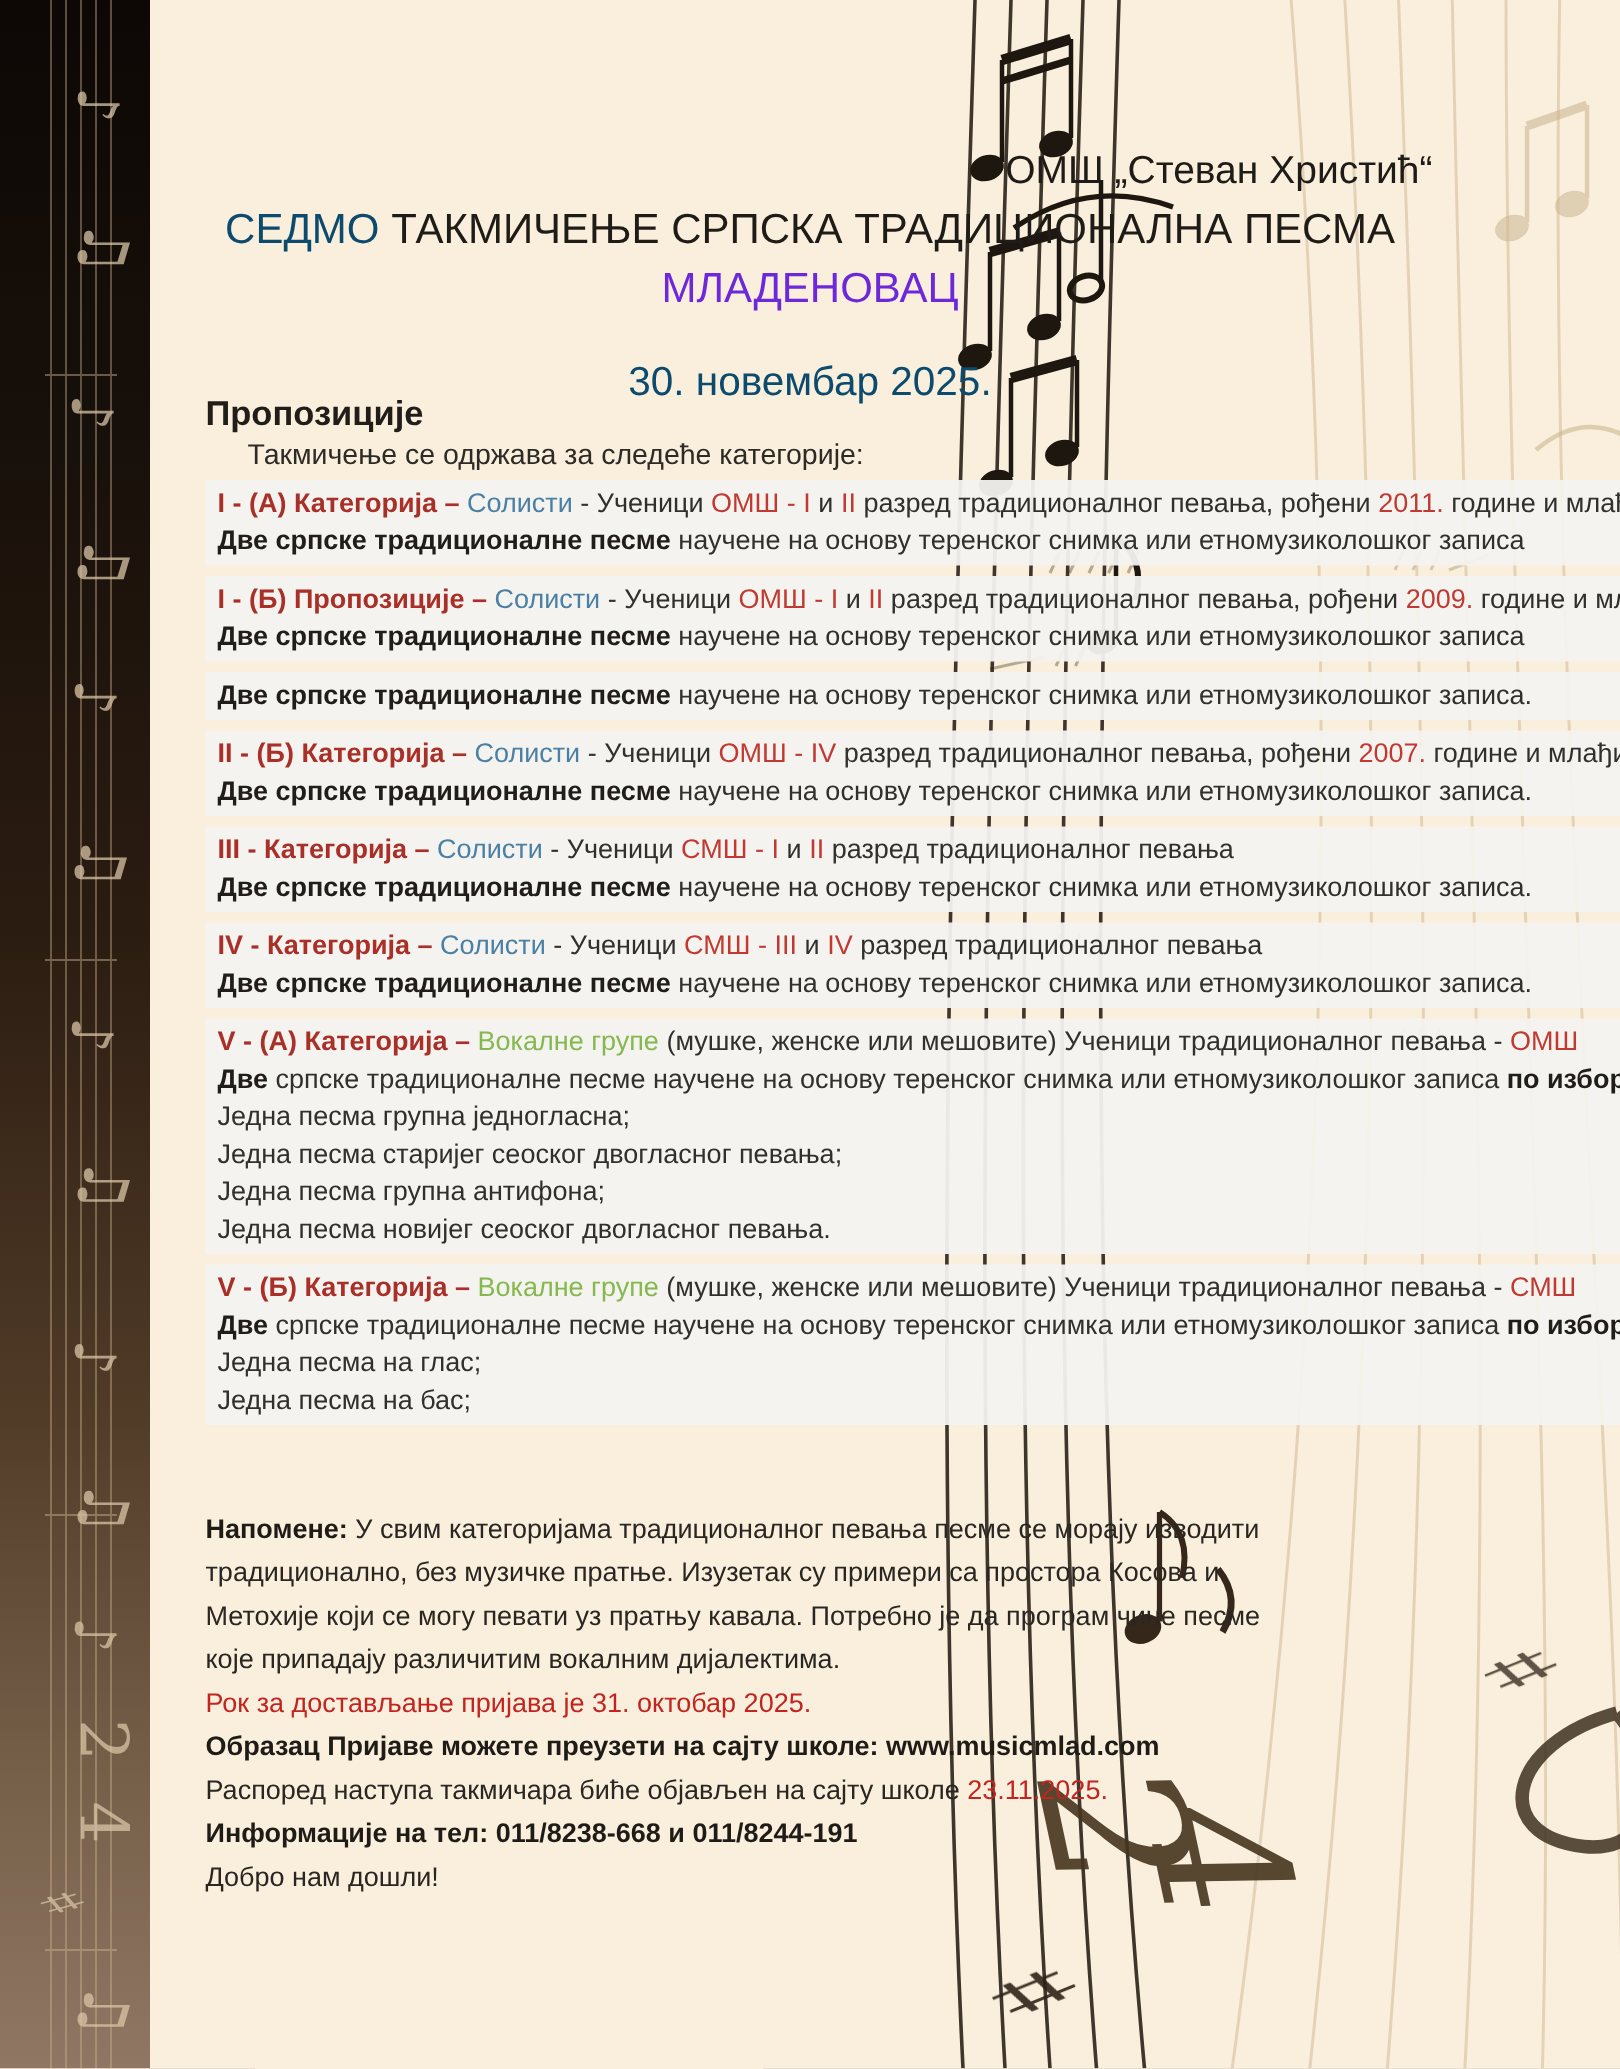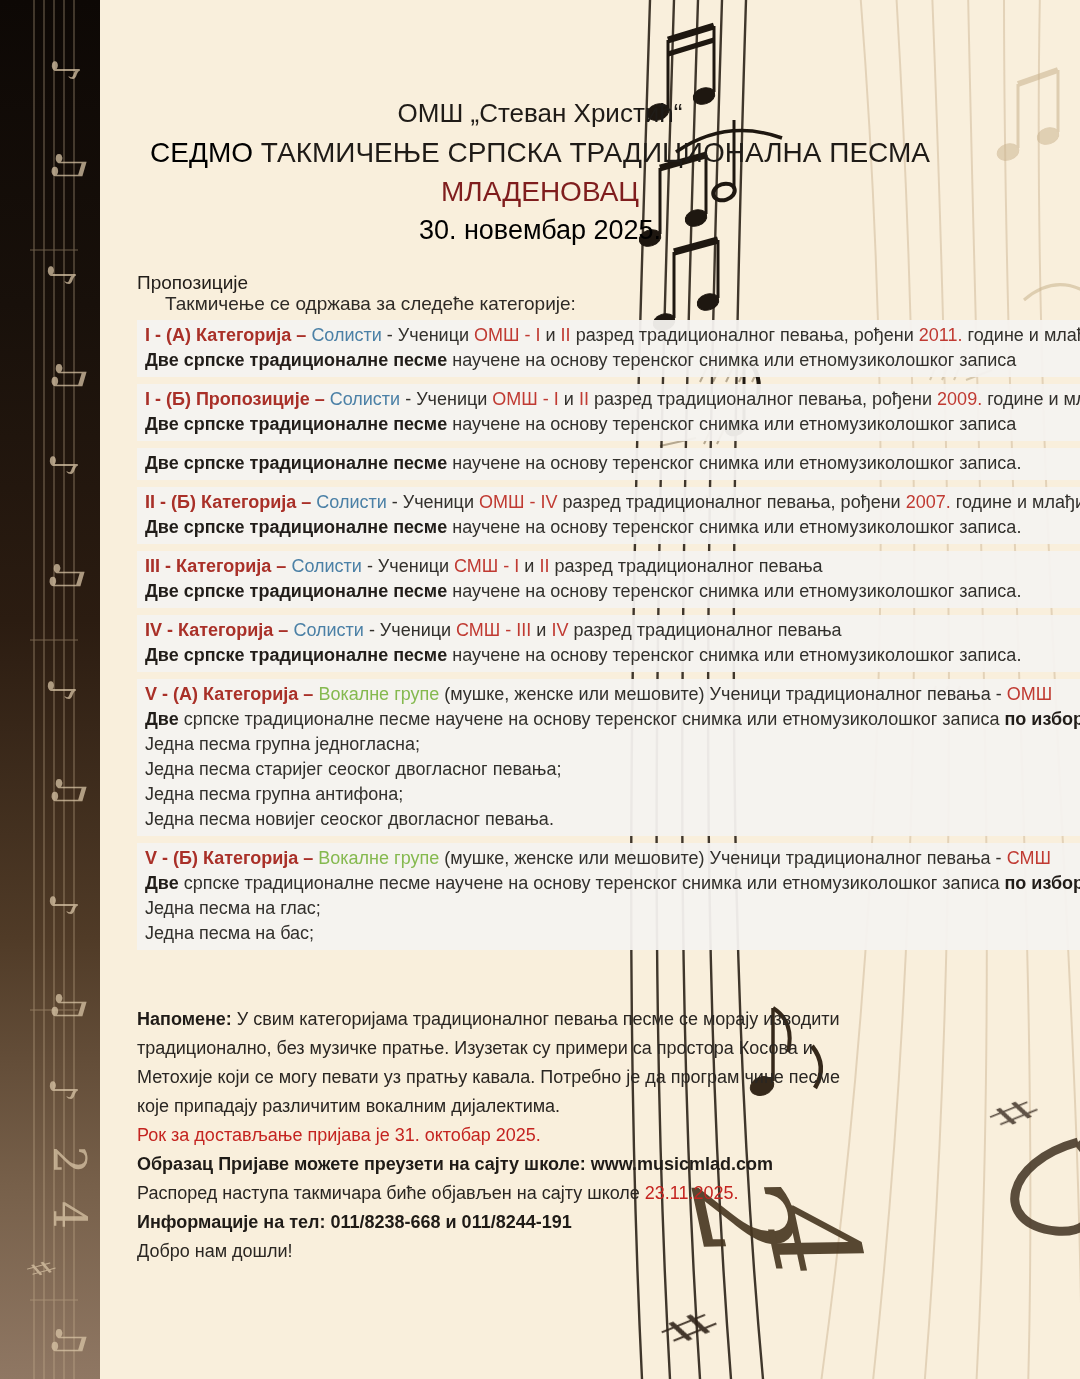--- a/index.html
+++ b/index.html
@@ -11,26 +11,26 @@
   
   .left-strip{
     position:absolute;left:0;top:0;width:100px;height:1379px;
     background:linear-gradient(180deg,#0d0805 0%,#18100a 22%,#2b1c11 45%,#503b27 68%,#77604a 86%,#8f7763 100%);
   }
   .left-strip svg{position:absolute;left:0;top:0;}
   
   .bg-art{position:absolute;left:0;top:0;width:1080px;height:1379px;pointer-events:none;}
   
   .title-block{position:absolute;left:125px;top:94px;width:830px;text-align:center;line-height:39px;}
-  .t-school{font-size:26px;color:#1f1b17;}
+  .t-school{font-size:26px;color:#1f1b17;text-align:right;}
   .t-main{font-size:28px;color:#1f1b17;}
-  .t-city{font-size:28px;color:#7f1d1d;}
+  .t-city{font-size:28px;color:#6d28d9;}
   .t-date{font-size:27px;font-weight:500;}
-  .red-accent{color:#000000;}
-  .prop-heading{position:absolute;left:137px;top:272px;font-size:19px;font-weight:normal;color:#211d19;}
+  .red-accent{color:#0c4a6e;margin-top:24px;}
+  .prop-heading{position:absolute;left:137px;top:262px;font-size:23px;font-weight:bold;color:#211d19;}
   .prop-intro{position:absolute;left:165px;top:293px;font-size:19px;color:#2e2a26;}
   .blocks{position:absolute;left:137px;top:320px;width:1051px;}
   .block{
     background:rgba(244,242,239,0.95);
     padding:3px 8px 4px 8px;margin-bottom:7px;
     font-size:18px;line-height:25px;color:#32302c;
   }
   .seg{color:#32302c;}
   .seg-cat{color:#a93028;font-weight:bold;}
   .seg-blue{color:#4b80a6;}

